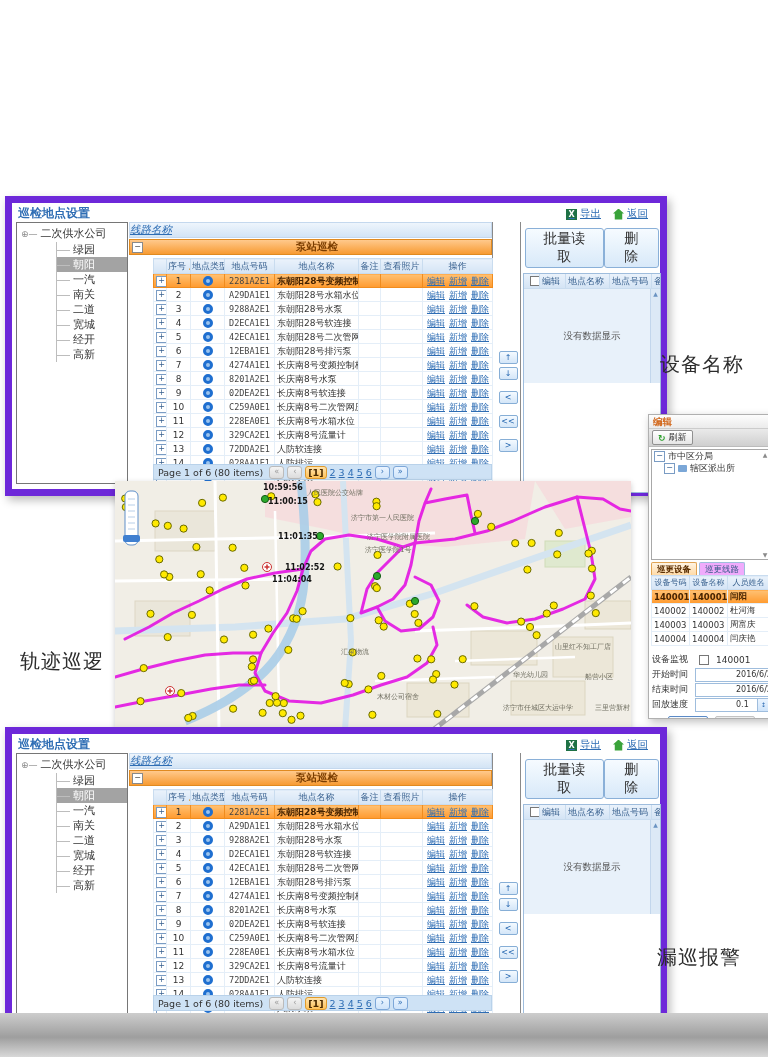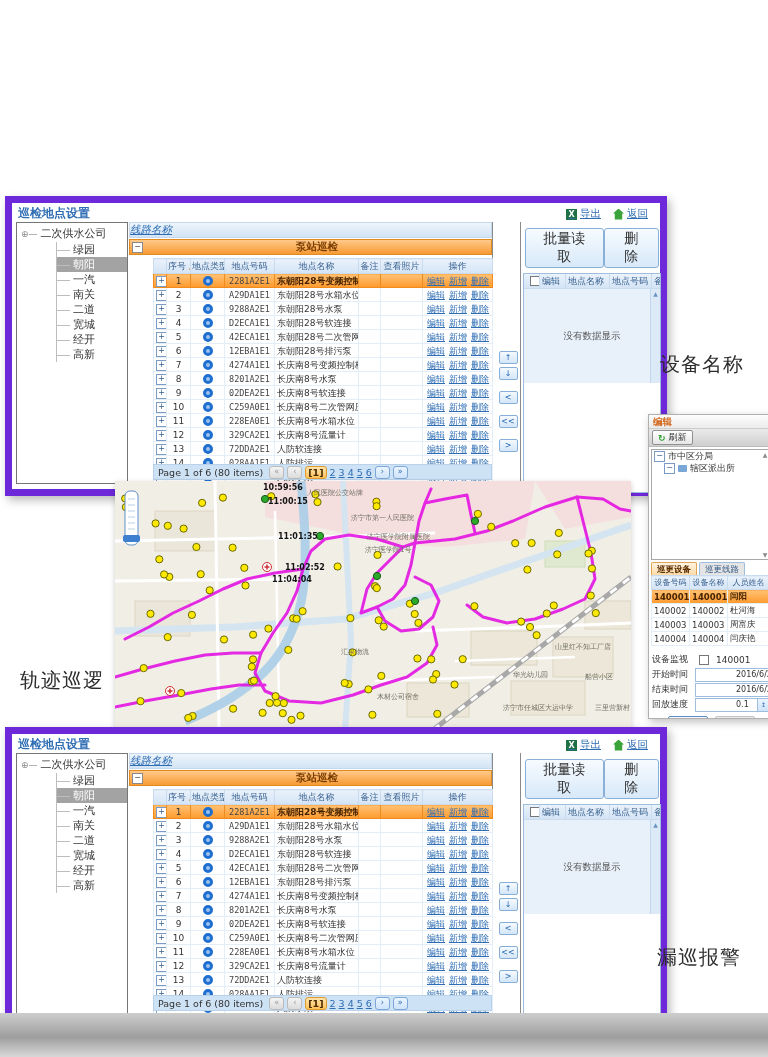--- a/index.html
+++ b/index.html
@@ -8,21 +8,21 @@
 
   
   .main-title{position:absolute;top:34px;left:0;width:100%;text-align:center;
     font-size:36px;font-weight:bold;color:#141414;letter-spacing:2px;}
   .subtitle{position:absolute;top:126px;left:0;width:100%;text-align:center;
     font-size:19px;color:#1e1e1e;}
 
   
   .side-label{position:absolute;font-size:20px;color:#2c2c2c;letter-spacing:1px;}
   #label-fixed{left:660px;top:351px;}
-  #label-track{left:20px;top:667px;font-family:Liberation Serif, serif;}
+  #label-track{left:20px;top:648px;font-family:Liberation Serif, serif;}
   #label-leak{left:657px;top:944px;}
 
   
   .iw-slot{position:absolute;left:5px;width:648px;height:286px;}
   #iw-slot-a{top:196px;} #iw-slot-d{top:727px;}
   .iw{position:relative;width:100%;height:100%;background:#fff;border:7px solid #6d28d9;
     box-shadow:3px 4px 9px rgba(0,0,0,.28);font-size:10px;}
   .iw-title{position:absolute;left:6px;top:2px;font-size:12px;font-weight:bold;color:#2e6db4;}
   .iw-toolbar{position:absolute;right:12px;top:4px;font-size:10.5px;display:flex;gap:12px;align-items:center;}
   .tb-link{color:#2e6db4;text-decoration:underline;cursor:pointer;display:flex;align-items:center;gap:3px;}
@@ -113,21 +113,21 @@
   .ew-tree{position:relative;margin:2px;border:1px solid #a8a8a8;height:108px;overflow:hidden;
     padding:1px 10px 0 2px;font-size:9px;color:#333;}
   .ew-node{display:flex;gap:3px;align-items:center;line-height:11.5px;white-space:nowrap;}
   .ew-node.lvl2{margin-left:10px;}
   .folder-icon{width:9px;height:7px;background:#7ba7d7;border-radius:1px;flex:none;}
   .ew-item{margin-left:22px;line-height:11.5px;white-space:nowrap;padding:0 2px;cursor:pointer;}
   .ew-item.sel{background:linear-gradient(#ffc071,#f79b33);color:#5a2d00;}
   .ew-scroll{position:absolute;right:1px;width:8px;text-align:center;font-size:6px;color:#8a8a8a;}
   .ew-scroll.up{top:1px;} .ew-scroll.down{bottom:1px;}
   .ew-tabs{display:flex;margin:2px 2px 0 2px;font-size:8.5px;height:13px;}
-  .ew-tab{padding:0 5px;line-height:12px;border:1px solid #9fbddd;border-bottom:none;background:#e5e5e5;
+  .ew-tab{padding:0 5px;line-height:12px;border:1px solid #9fbddd;border-bottom:none;background:#f0abfc;
     color:#335a86;border-radius:2px 2px 0 0;margin-right:2px;cursor:pointer;white-space:nowrap;}
   .ew-tab.active{background:linear-gradient(#fff4e3,#ffdba8);border-color:#e0a353;font-weight:bold;color:#5a2d00;}
   .ew-table{margin:0 2px;border-collapse:collapse;width:118px;table-layout:fixed;}
   .ew-table th{background:linear-gradient(#eaf2fb,#d4e4f5);border:1px solid #c9dcef;font-weight:normal;
     color:#39618f;height:13px;padding:0 1px;font-size:8px;white-space:nowrap;overflow:hidden;}
   .ew-table td{border:1px solid #e4eef8;height:13px;padding:0 2px;color:#333;font-size:8.5px;
     white-space:nowrap;overflow:hidden;}
   .ew-table tr.sel td{background:linear-gradient(#ffc173,#ff9a2e);font-weight:bold;color:#462300;}
   .ew-form{margin:6px 3px 0 3px;font-size:9px;color:#333;}
   .ew-frow{display:flex;align-items:center;height:15px;gap:3px;}

